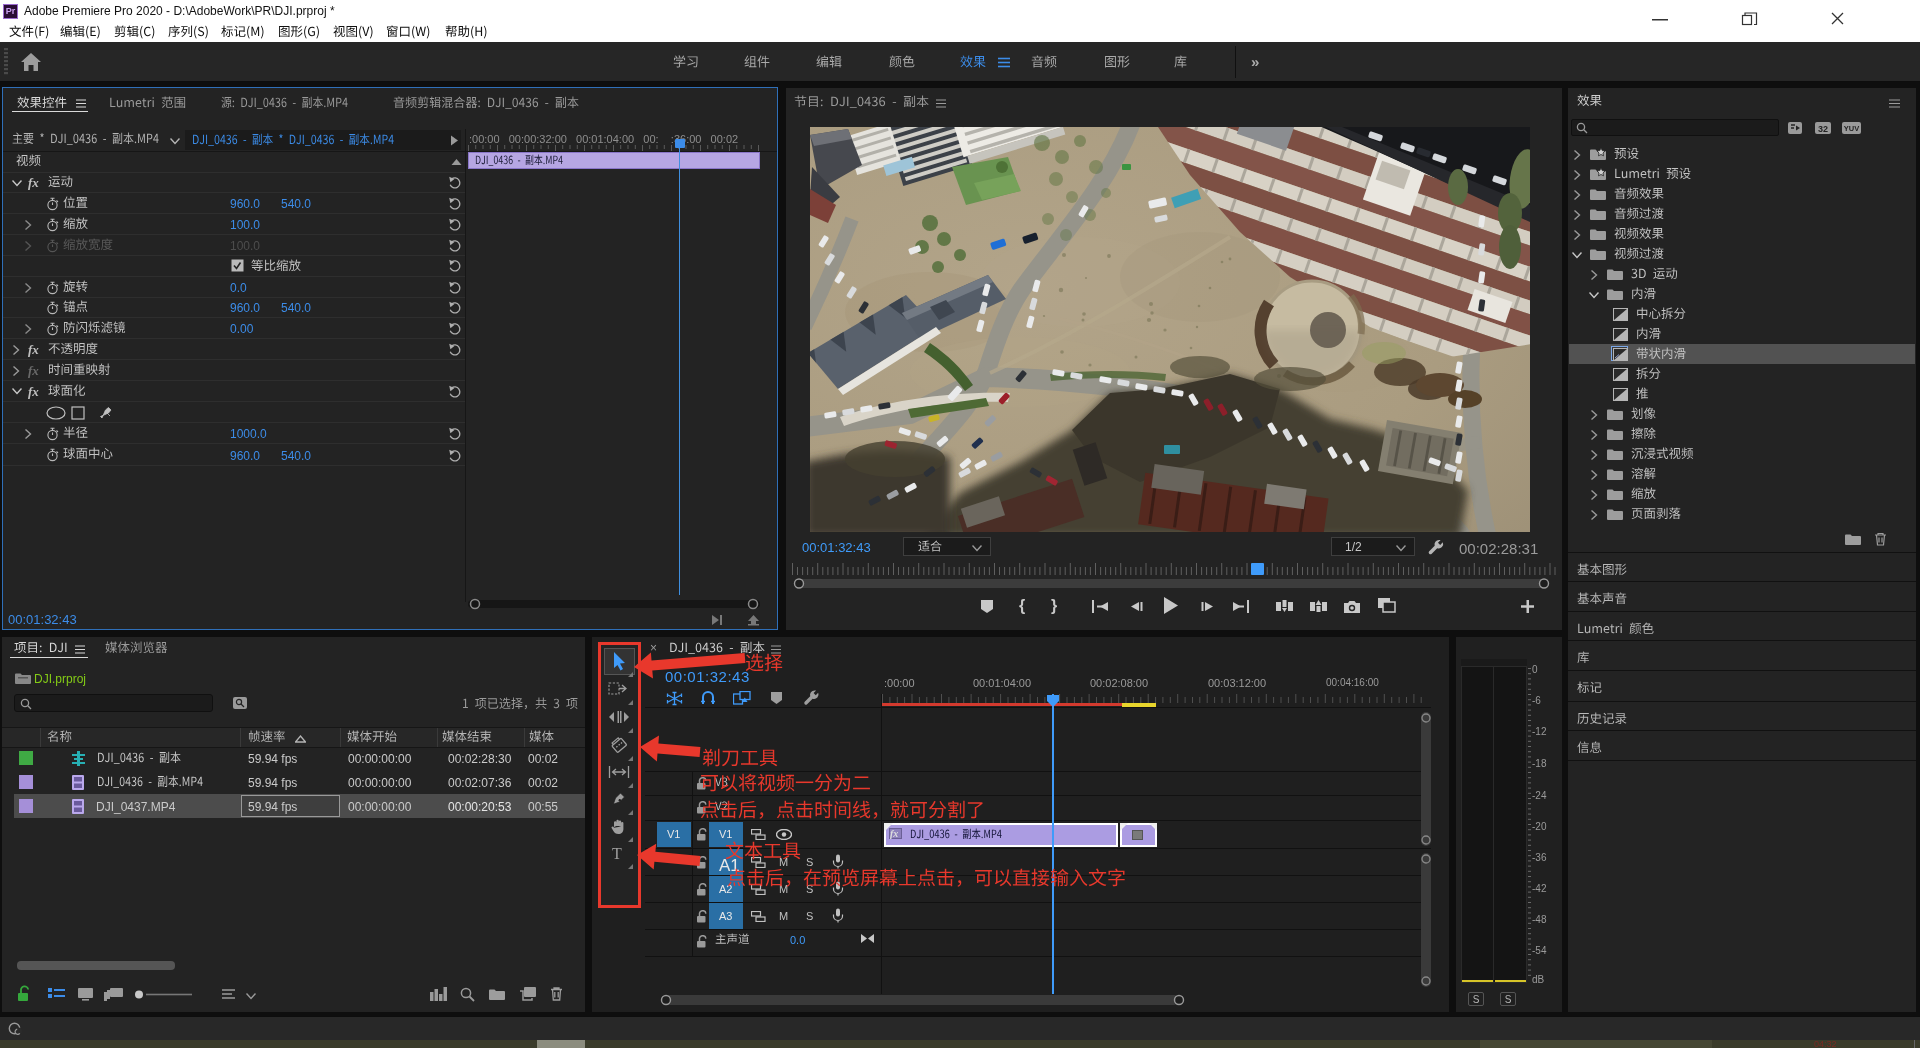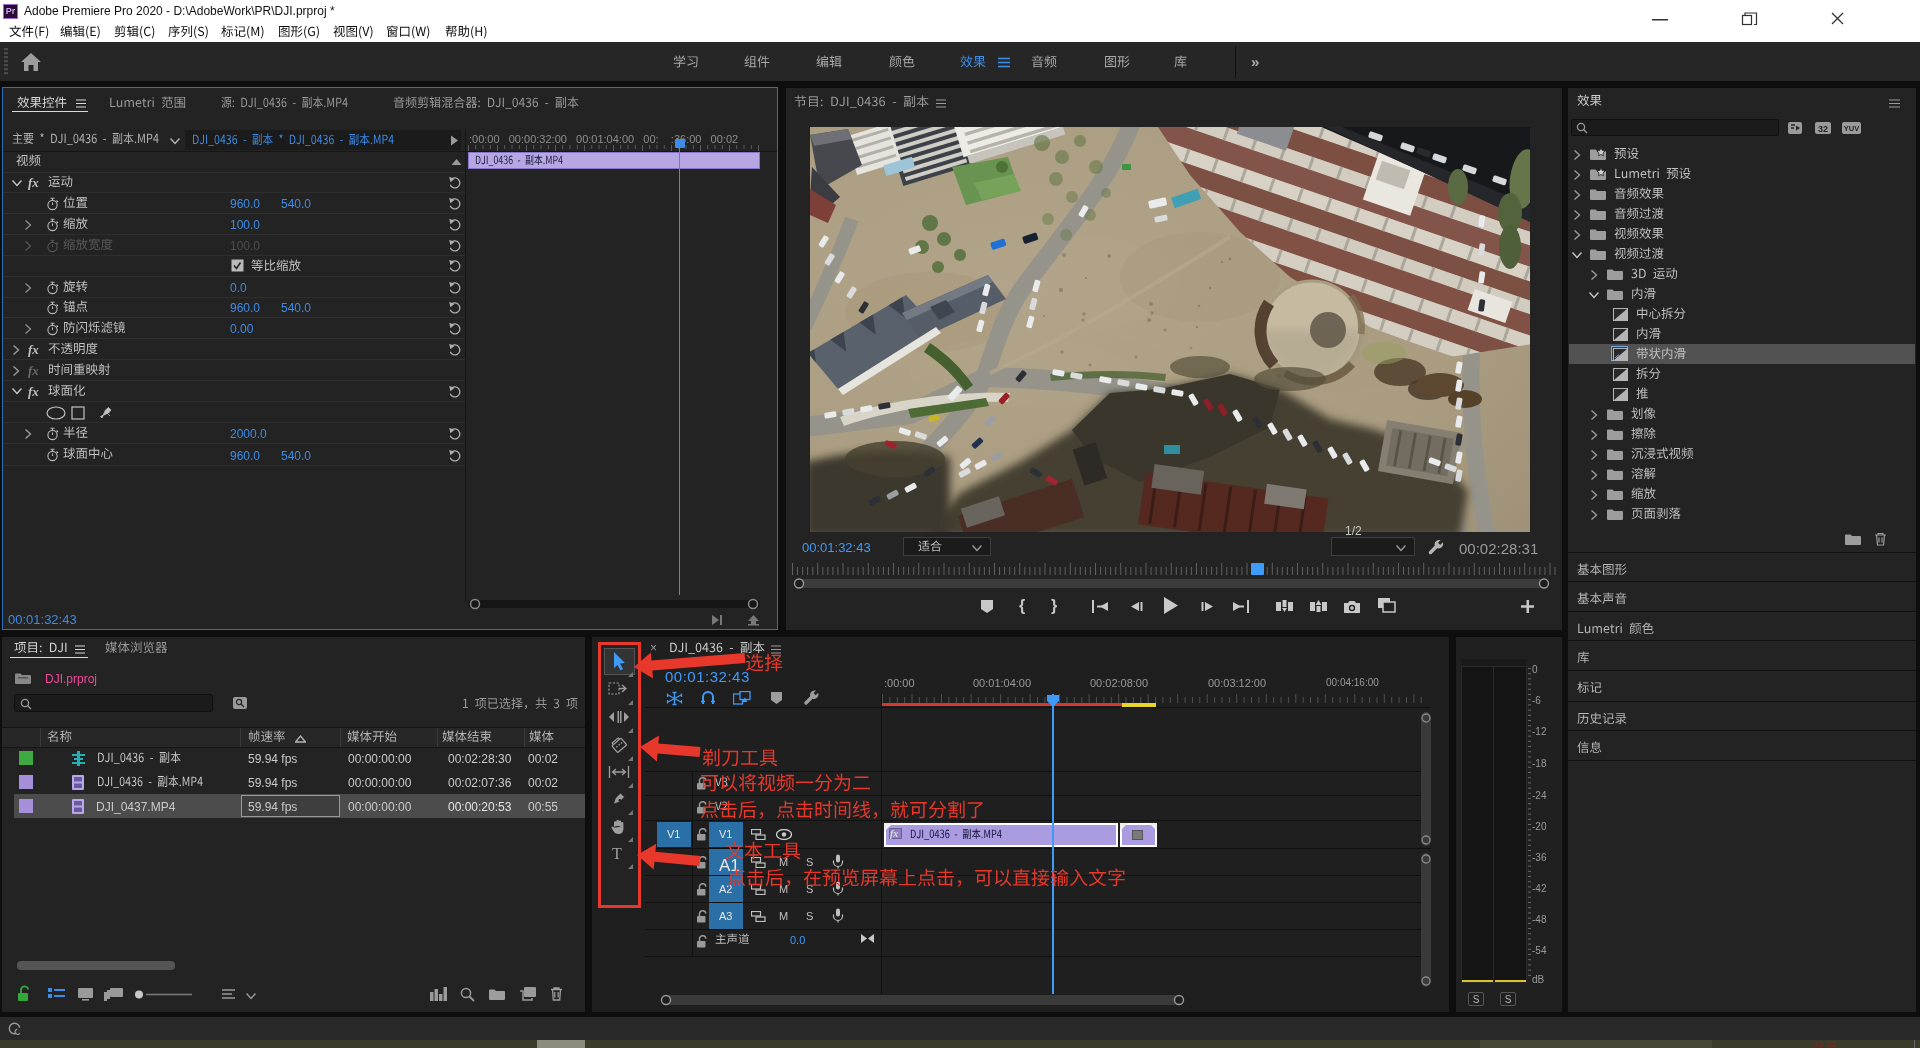--- a/index.html
+++ b/index.html
@@ -411,21 +411,21 @@
     <svg class="abs" style="left:24px;top:429px" width="8" height="10">
       <path d="M1.5 0.5 L6.5 5 L1.5 9.5" fill="none" stroke="#9a9a9a" stroke-width="1.4"></path>
     </svg>
     <svg class="abs" style="left:46px;top:427px" width="13" height="14">
       <g fill="none" stroke="#b8b8b8" stroke-width="1.1">
         <circle cx="6.5" cy="8" r="4.6"></circle>
         <path d="M4.5 1.2 h4 M6.5 1.2 v2 M10.5 3.5 l1.5 1.5"></path>
         <path d="M6.5 8 V5.4"></path>
       </g>
     </svg>
-    <div class="lat" style="left:230px;top:427px;font-size:12px;color:#3c8ce8">2000.0</div>
+    <div class="lat" style="left:230px;top:427px;font-size:12px;color:#3c8ce8">1000.0</div>
     <svg class="abs" style="left:448px;top:427px" width="14" height="14">
       <g fill="none" stroke="#b0b0b0" stroke-width="1.3">
         <path d="M3.5 3.2 A5 5 0 1 1 2.2 8.8"></path>
       </g>
       <path d="M1.2 0.8 L6.4 2.9 L2.4 6.3 Z" fill="#b0b0b0"></path>
     </svg>
     <svg class="abs" style="left:46px;top:448px" width="13" height="14">
       <g fill="none" stroke="#b8b8b8" stroke-width="1.1">
         <circle cx="6.5" cy="8" r="4.6"></circle>
         <path d="M4.5 1.2 h4 M6.5 1.2 v2 M10.5 3.5 l1.5 1.5"></path>
@@ -894,21 +894,21 @@
       <rect x="668" y="184" width="12" height="5.8" rx="1.6" transform="rotate(-82 668 184)" fill="#2c3036"></rect>
       <rect x="620" y="330" width="12" height="5.8" rx="1.6" transform="rotate(20 620 330)" fill="#e9eaeb"></rect>
       <rect x="636" y="336" width="12" height="5.8" rx="1.6" transform="rotate(20 636 336)" fill="#d8dadc"></rect>
     </svg>
     <div class="lat" style="left:802px;top:540px;font-size:13px;color:#3f9bfa">00:01:32:43</div>
     <div class="abs" style="left:903px;top:537px;width:88px;height:19px;background:#1b1b1b;border:1px solid #3e3e3e"></div>
     <svg class="abs" style="left:972px;top:544px" width="10" height="8">
       <path d="M0.5 1.5 L5 6.5 L9.5 1.5" fill="none" stroke="#9a9a9a" stroke-width="1.4"></path>
     </svg>
     <div class="abs" style="left:1331px;top:537px;width:84px;height:19px;background:#1b1b1b;border:1px solid #3e3e3e"></div>
-    <div class="lat" style="left:1345px;top:524px;font-size:12px;color:#c8c8c8">1/2</div>
+    <div class="lat" style="left:1345px;top:540px;font-size:12px;color:#c8c8c8">1/2</div>
     <svg class="abs" style="left:1396px;top:544px" width="10" height="8">
       <path d="M0.5 1.5 L5 6.5 L9.5 1.5" fill="none" stroke="#9a9a9a" stroke-width="1.4"></path>
     </svg>
     <svg class="abs" style="left:1427px;top:538px" width="18" height="18" fill="#b5b5b5">
       <path d="M12 2 a4.5 4.5 0 0 0 -4.3 5.8 L2 13.5 a1.8 1.8 0 0 0 2.5 2.5 L10.2 10.3 a4.5 4.5 0 0 0 5.6 -6 l-2.6 2.6 -2.2 -2.2 2.6 -2.6 A4.5 4.5 0 0 0 12 2 Z"></path>
     </svg>
     <div class="lat" style="left:1459px;top:540px;font-size:15px;color:#9b9b9b">00:02:28:31</div>
     <svg class="abs" style="left:792px;top:563px" width="770" height="14">
       <rect x="0.0" y="0" width="1" height="12" fill="#5f5f5f"></rect>
       <rect x="5.0" y="4" width="1" height="8" fill="#5f5f5f"></rect>
@@ -1275,21 +1275,21 @@
     <svg class="abs" style="left:75px;top:645px" width="10" height="9">
       <g stroke="#d9d9d9" stroke-width="1.2">
         <path d="M0 1h10M0 4.5h10M0 8h10"></path>
       </g>
     </svg>
     <div class="abs" style="left:10px;top:657px;width:78px;height:1px;background:#d9d9d9"></div>
     <svg class="abs" style="left:15px;top:672px" width="17" height="13">
       <path d="M0 2.5 Q0 1.5 1 1.5 H5.5 L7 3 H15 Q16 3 16 4 V11 Q16 12 15 12 H1 Q0 12 0 11 Z" fill="#888"></path>
       <rect x="3" y="5" width="10" height="1.5" fill="#555"></rect>
     </svg>
-    <div class="lat" style="left:45px;top:672px;font-size:12px;color:#ec4899">DJI.prproj</div>
+    <div class="lat" style="left:34px;top:672px;font-size:12px;color:#84cc16">DJI.prproj</div>
     <div class="abs" style="left:14px;top:694px;width:199px;height:18px;background:#1b1b1b;border:1px solid #101010;border-radius:3px"></div>
     <svg class="abs" style="left:20px;top:698px" width="12" height="12">
       <circle cx="5" cy="5" r="3.6" fill="none" stroke="#9a9a9a" stroke-width="1.3"></circle>
       <path d="M7.8 7.8 L11 11" stroke="#9a9a9a" stroke-width="1.3"></path>
     </svg>
     <svg class="abs" style="left:233px;top:696px" width="15" height="14">
       <rect x="0" y="1" width="14" height="12" rx="2" fill="#9a9a9a"></rect>
       <circle cx="6" cy="6" r="2.6" fill="none" stroke="#232323" stroke-width="1.2"></circle>
       <path d="M8 8 l3 3" stroke="#232323" stroke-width="1.2"></path>
     </svg>
@@ -1772,21 +1772,21 @@
     <div class="abs" style="left:1500px;top:992px;width:16px;height:14px;border:1px solid #555;border-radius:2px;color:#b5b5b5;font-size:10px;text-align:center;line-height:13px;position:absolute">S</div>
     <div class="abs" style="left:0;top:1016px;width:1920px;height:24px;background:#282828;border-top:1px solid #0d0d0d"></div>
     <svg class="abs" style="left:8px;top:1022px" width="15" height="13">
       <circle cx="6.5" cy="6.5" r="5.2" fill="none" stroke="#9a9a9a" stroke-width="1.4"></circle>
       <circle cx="10.5" cy="9" r="3.4" fill="#2b2b2b"></circle>
       <path d="M9.2 7.2 a2.6 2.6 0 1 0 2.6 4.1" fill="none" stroke="#9a9a9a" stroke-width="1.2"></path>
     </svg>
     <div class="abs" style="left:0;top:1040px;width:1920px;height:8px;background:#3a3b2a"></div>
     <div class="abs" style="left:537px;top:1040px;width:48px;height:8px;background:#8b8c7e"></div>
     <div class="abs" style="left:1480px;top:1040px;width:232px;height:8px;background:#454633"></div>
-    <div class="abs" style="left:1814px;top:1040px;width:34px;height:8px;background:#3a3b2a;color:#7a2a22;font-size:9px;line-height:8px">15:32</div>
+    <div class="abs" style="left:1814px;top:1040px;width:34px;height:8px;background:#3a3b2a;color:#7a2a22;font-size:9px;line-height:8px">04:32</div>
     <div class="abs" style="left:1914px;top:1040px;width:1px;height:8px;background:#666"></div>
   </div>
 <svg class="tr " style="left:8px;top:25px" width="42" height="16">
     <g fill="#111" transform="translate(1,11.0) scale(0.01250,0.01250)">
       <use href="#g0" x="0"></use>
       <use href="#g1" x="1000"></use>
       <use href="#g2" x="2000"></use>
       <use href="#g3" x="2338"></use>
       <use href="#g4" x="2890"></use>
     </g>

